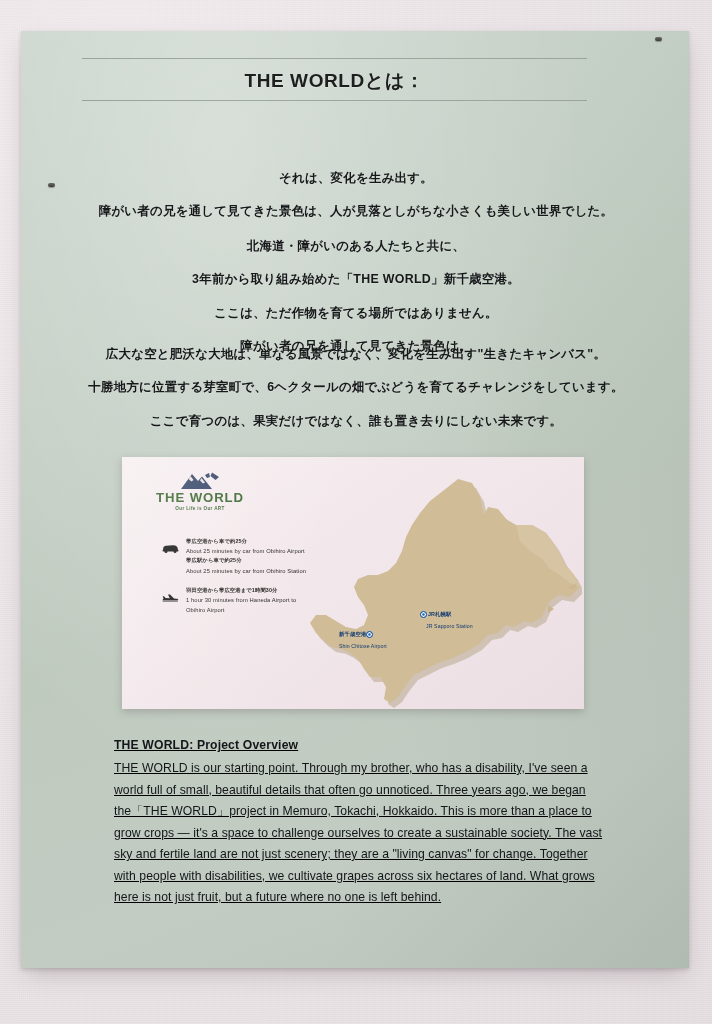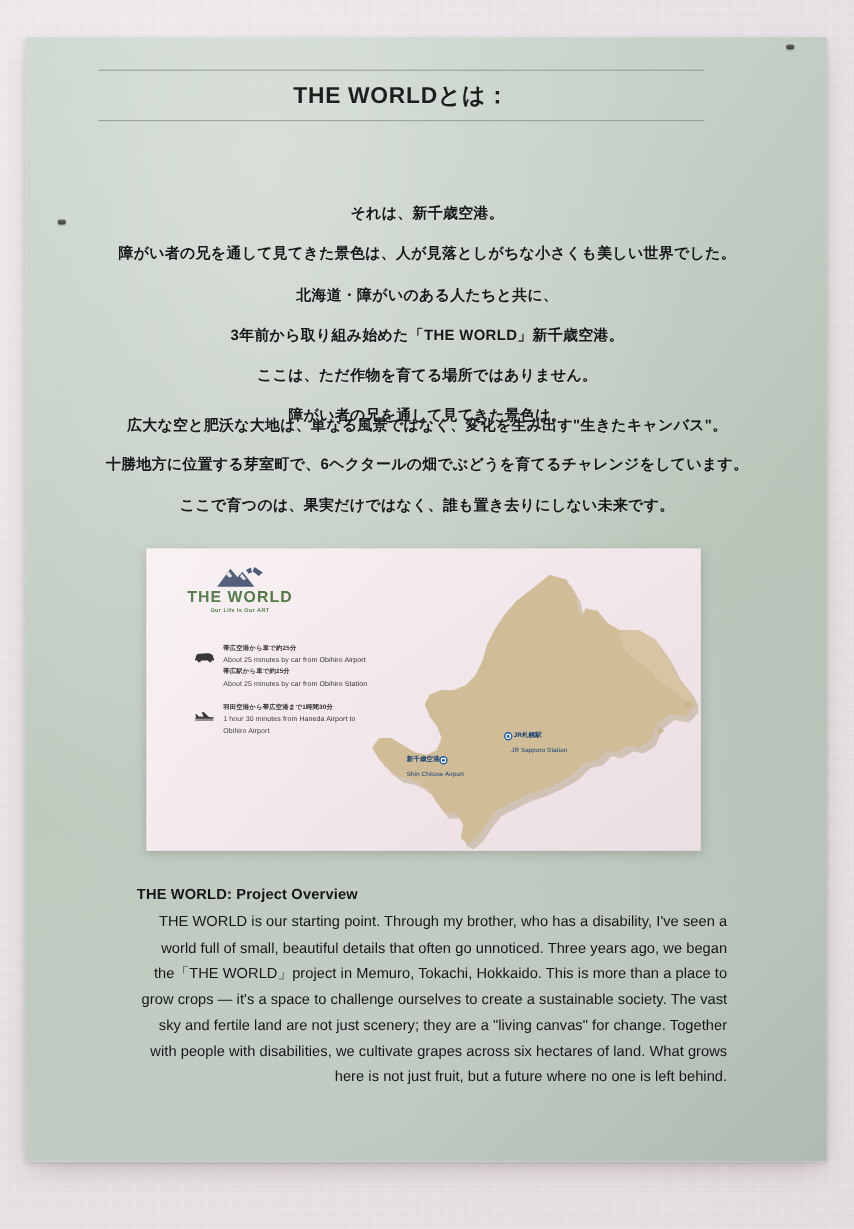--- a/index.html
+++ b/index.html
@@ -102,44 +102,44 @@
   .mlabel .mdot{
     display:inline-block;width:5px;height:5px;border-radius:50%;
     background:#1f5fae;border:1px solid #1f5fae;
     box-shadow:inset 0 0 0 1.2px #fff;vertical-align:middle;margin-right:1px;
   }
   .mlabel .mjp{font-size:5.4px;font-weight:bold;color:#123c72;vertical-align:middle;letter-spacing:.1px;}
   .mlabel .men{font-size:5.2px;color:#123c72;vertical-align:middle;letter-spacing:.1px;}
   .mlabel.stacked .men{display:block;margin-left:6px;margin-top:1.5px;}
 
   
-  #english{position:absolute;left:114px;top:738px;width:492px;}
+  #english{position:absolute;left:114px;top:738px;width:492px;text-decoration:underline;}
   #enhead{font-size:12.2px;font-weight:bold;color:#14161a;margin-bottom:6px;letter-spacing:.15px;}
-  #enbody{font-size:12.2px;color:#14161a;line-height:21.5px;letter-spacing:.05px;text-align:right;}
+  #enbody{font-size:12.2px;color:#14161a;line-height:21.5px;letter-spacing:.05px;text-align:left;}
 </style>
 </head>
 <body>
 
 <div id="wall"></div>
 
 <div id="panel">
   <div class="pin tl"></div>
   <div class="pin tr"></div>
 </div>
 
 <div id="content">
 
   <div id="titleblock">
     <div class="rule"></div>
     <div id="title">THE WORLDとは：</div>
     <div class="rule"></div>
   </div>
 
   <div id="jpblock1">
-    <div class="jp">それは、新千歳空港。</div>
+    <div class="jp">それは、変化を生み出す。</div>
     <div class="jp">障がい者の兄を通して見てきた景色は、人が見落としがちな小さくも美しい世界でした。</div>
   </div>
 
   <div id="jpblock2">
     <div class="jp">北海道・障がいのある人たちと共に、</div>
     <div class="jp">3年前から取り組み始めた「THE WORLD」新千歳空港。</div>
     <div class="jp">ここは、ただ作物を育てる場所ではありません。</div>
     <div class="jp">障がい者の兄を通して見てきた景色は。</div>
   </div>
 

